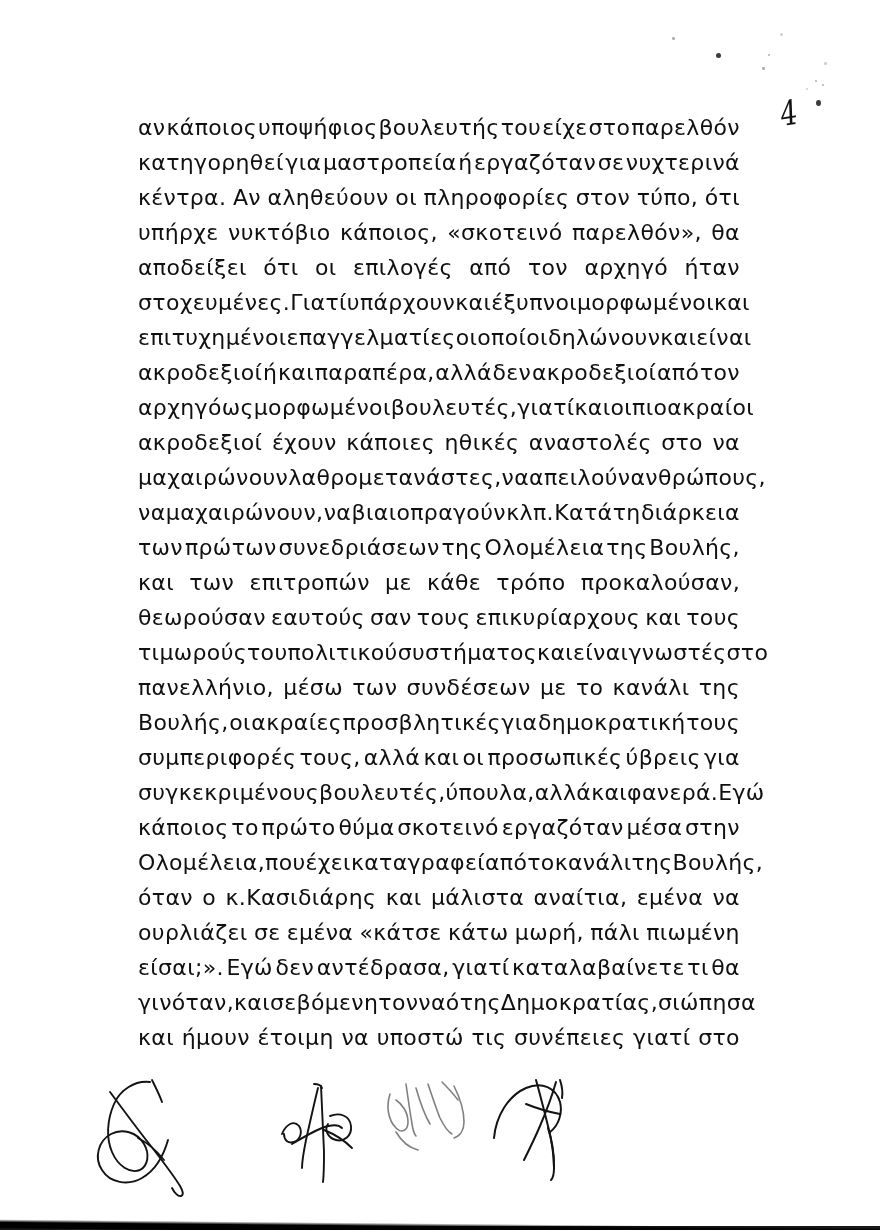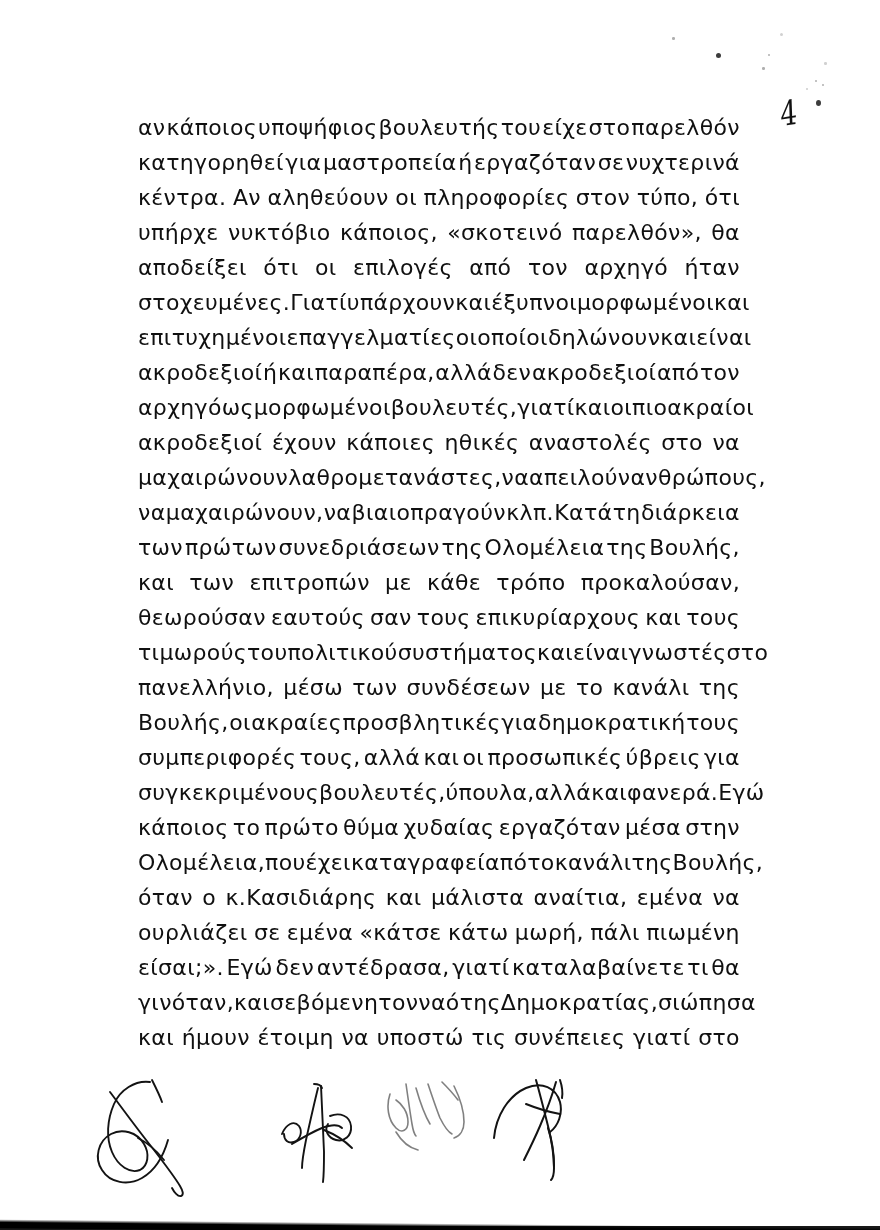--- a/index.html
+++ b/index.html
@@ -301,21 +301,21 @@
         <span>αλλά</span>
         <span>και</span>
         <span>φανερά.</span>
         <span>Εγώ</span>
       </div>
     <div class="text-line">
         <span>κάποιος</span>
         <span>το</span>
         <span>πρώτο</span>
         <span>θύμα</span>
-        <span>χυδαίας</span>
+        <span>σκοτεινό</span>
         <span>εργαζόταν</span>
         <span>μέσα</span>
         <span>στην</span>
       </div>
     <div class="text-line">
         <span>Ολομέλεια,</span>
         <span>που</span>
         <span>έχει</span>
         <span>καταγραφεί</span>
         <span>από</span>

